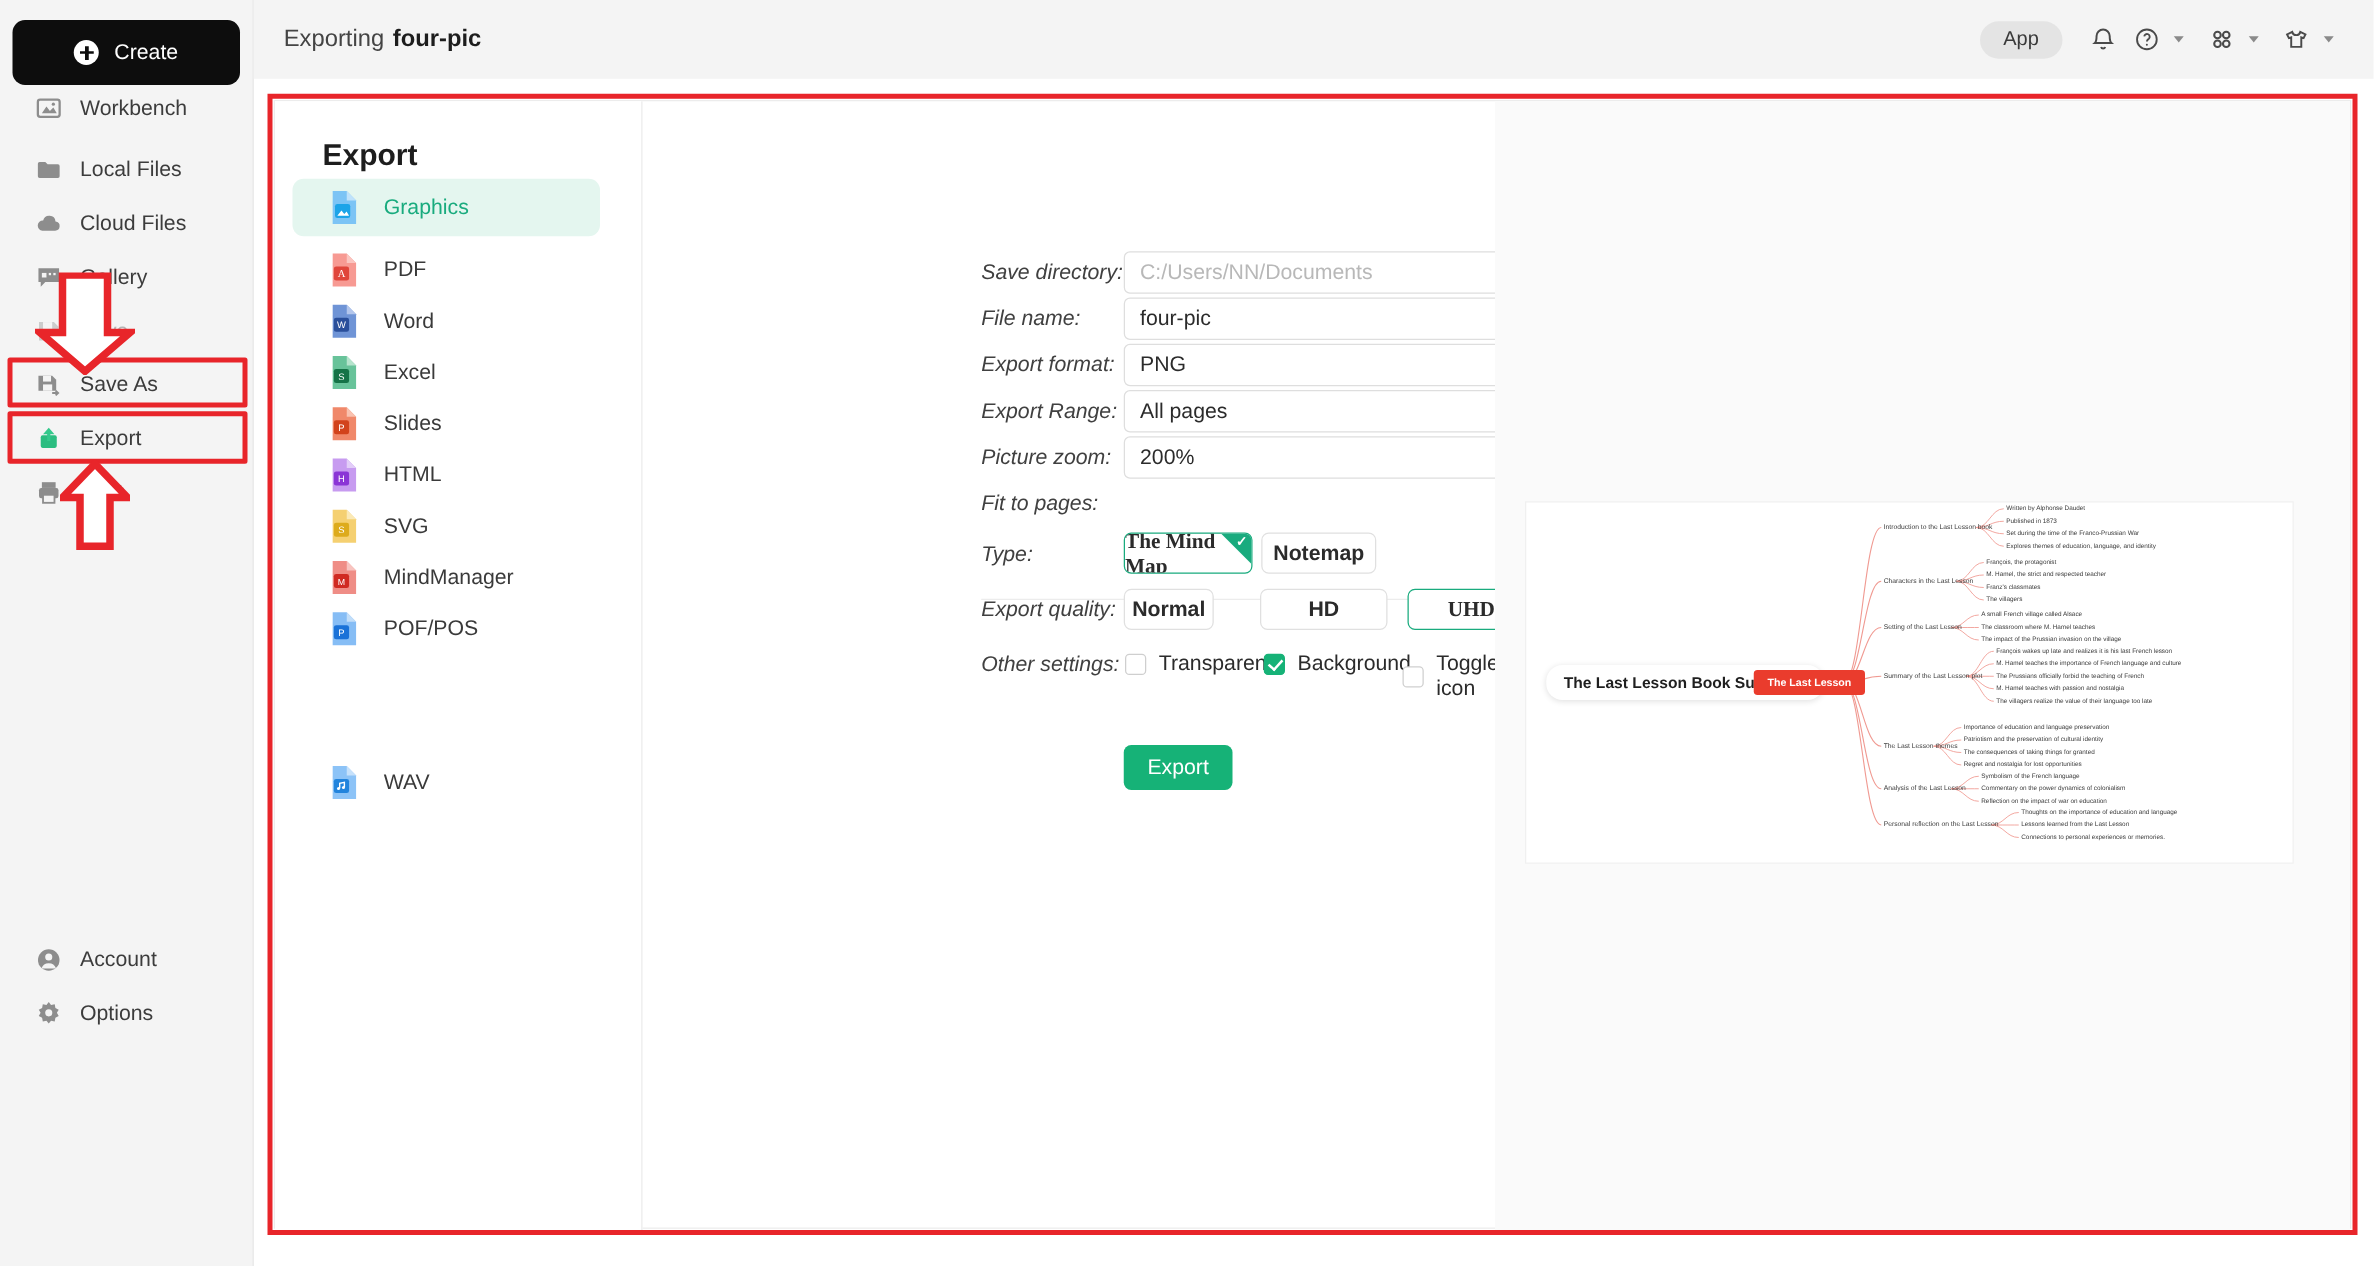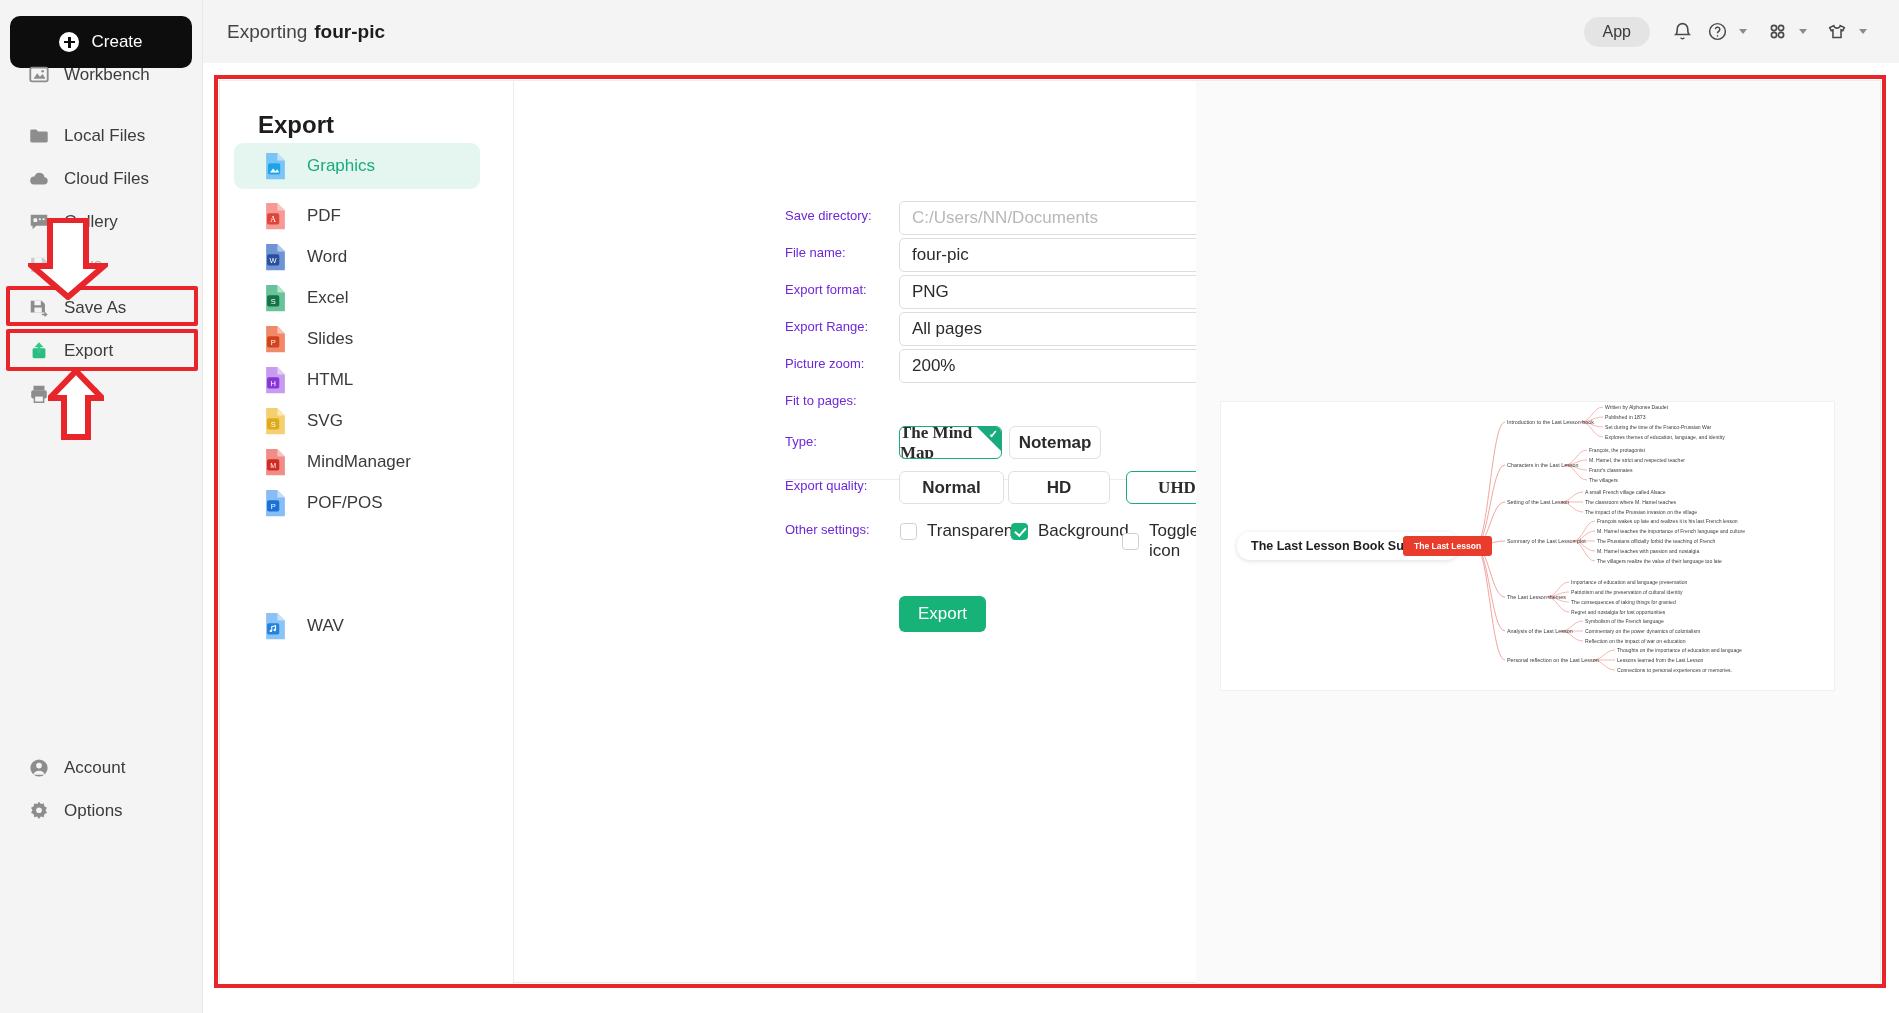--- a/index.html
+++ b/index.html
@@ -78,21 +78,21 @@
   .fmt-item{
     position:absolute; left:14px; width:246px; height:46px; border-radius:9px;
     display:flex; align-items:center; gap:18px; padding-left:28px;
     font-size:17px; color:#3a3a3a; cursor:pointer;
   }
   .fmt-item.active{ background:#e4f6ef; color:#19ab7e; }
   .fmt-ico{ width:27px; height:30px; flex:none; }
 
   
   #form{ position:absolute; left:294px; top:0; width:682px; height:903px; }
-  .f-label{ position:absolute; font-size:13px; color:#6d28d9; left:271px; }
+  .f-label{ position:absolute; font-size:17px; color:#404040; left:271px;font-style:italic; }
   .f-field{
     position:absolute; left:385px; height:34px; width:386px;
     border:1px solid #dedede; border-radius:5px; background:#fff;
     display:flex; align-items:center; padding:0 12px; font-size:17px; color:#2b2b2b;
   }
   .f-field.ph{ color:#b8b8b8; }
   .f-select{ cursor:pointer; }
   .sel-caret{
     position:absolute; right:11px; top:14px;
     width:0;height:0;border-left:5px solid transparent;border-right:5px solid transparent;
@@ -174,21 +174,21 @@
 </head>
 <body>
 
 <div id="sidebar">
 
   <div id="create-btn">
     <span class="plus-circle"></span>
     <span>Create</span>
   </div>
 
-  <div class="nav-item" style="top:58px">
+  <div class="nav-item" style="top:70px">
     <svg class="ico" viewBox="0 0 24 24">
       <rect x="2.5" y="4" width="19" height="15" rx="2" fill="none" stroke="#8d8d8d" stroke-width="2"></rect>
       <path d="M6 16 L10 10 L13 14 L16 11 L19 16 Z" fill="#8d8d8d"></path>
       <circle cx="16" cy="8" r="1.4" fill="#8d8d8d"></circle>
     </svg>
     <span>Workbench</span>
   </div>
 
   <div class="nav-item" style="top:119px">
     <svg class="ico" viewBox="0 0 24 24">
@@ -458,21 +458,21 @@
     <div class="seg sel" style="left:385px; top:345px; width:103px">
       <span>The Mind Map</span>
       <span class="corner"></span>
       <span class="corner-tick">✓</span>
     </div>
     <div class="seg" style="left:495px; top:345px; width:92px">
       <span>Notemap</span>
     </div>
 
     <div class="f-label" style="top:397px">Export quality:</div>
-    <div class="seg" style="left:385px; top:390px; width:105px">
+    <div class="seg" style="left:385px; top:390px; width:72px">
       <span>Normal</span>
     </div>
     <div class="seg" style="left:494px; top:390px; width:102px">
       <span>HD</span>
     </div>
     <div class="seg sel" style="left:612px; top:390px; width:102px">
       <span>UHD</span>
       <span class="corner"></span>
       <span class="corner-tick">✓</span>
     </div>

